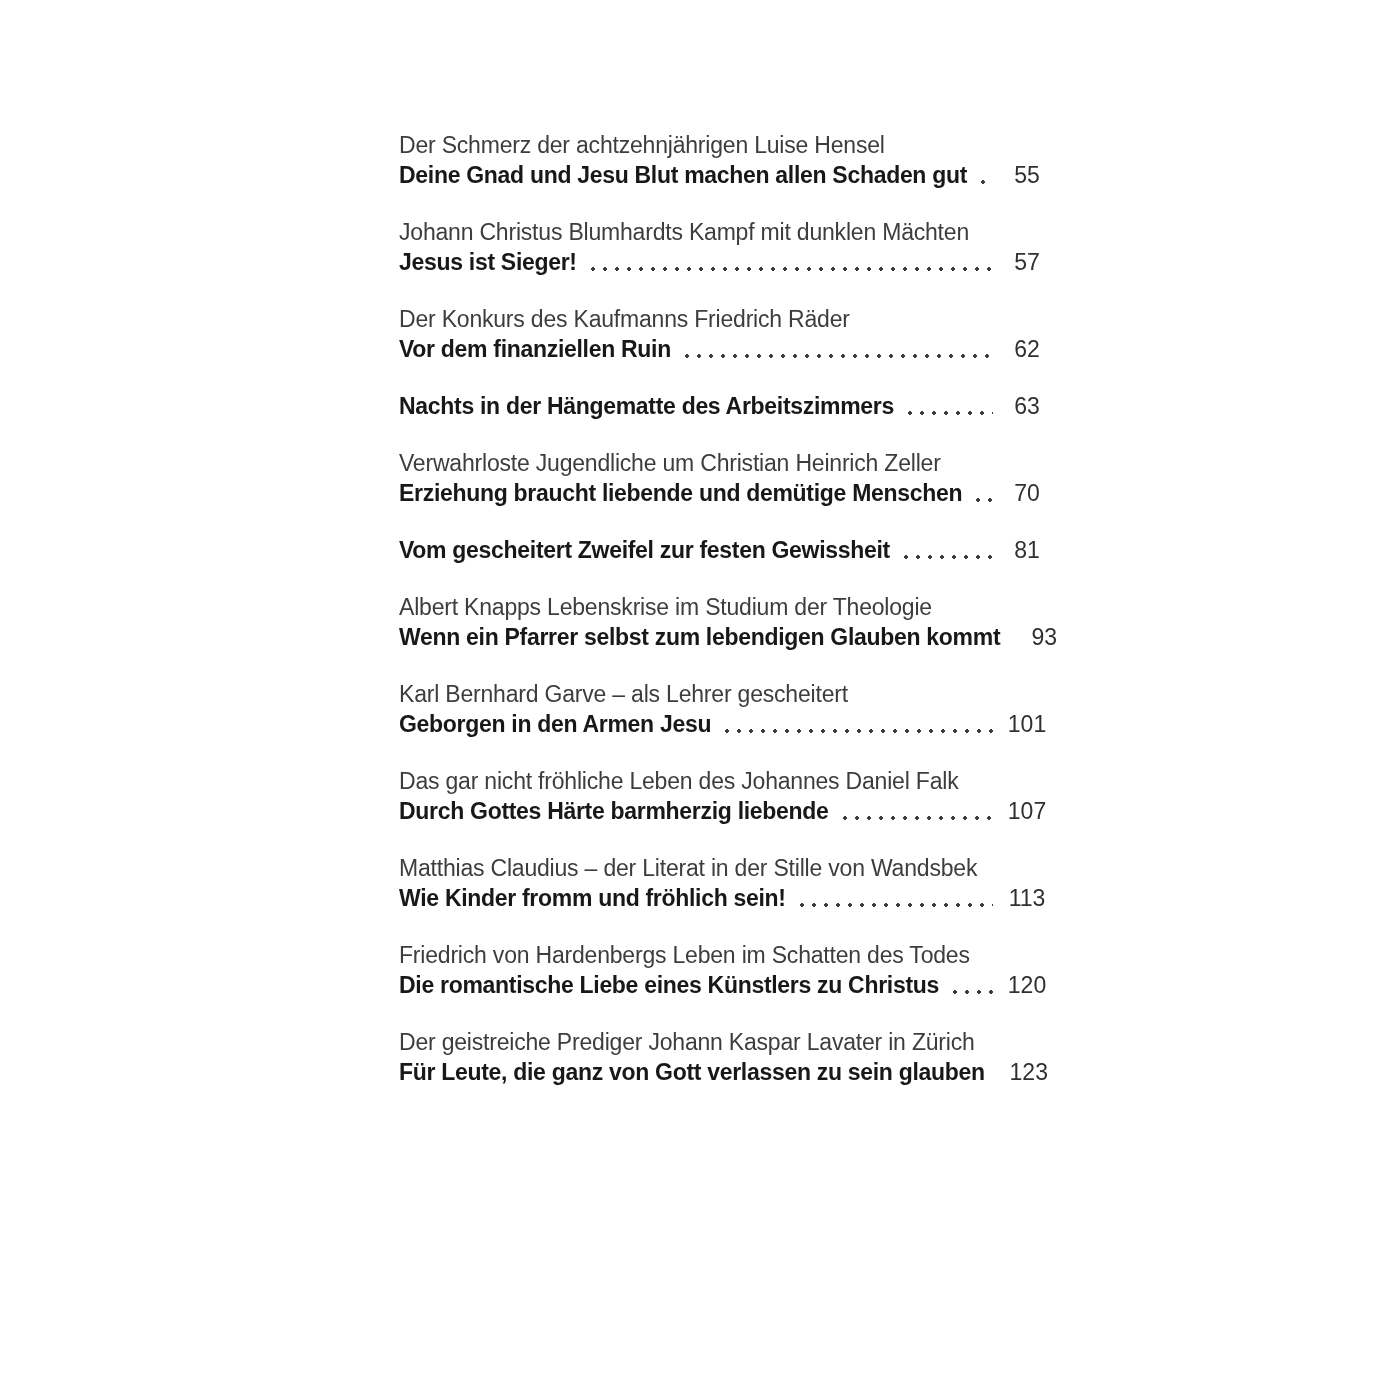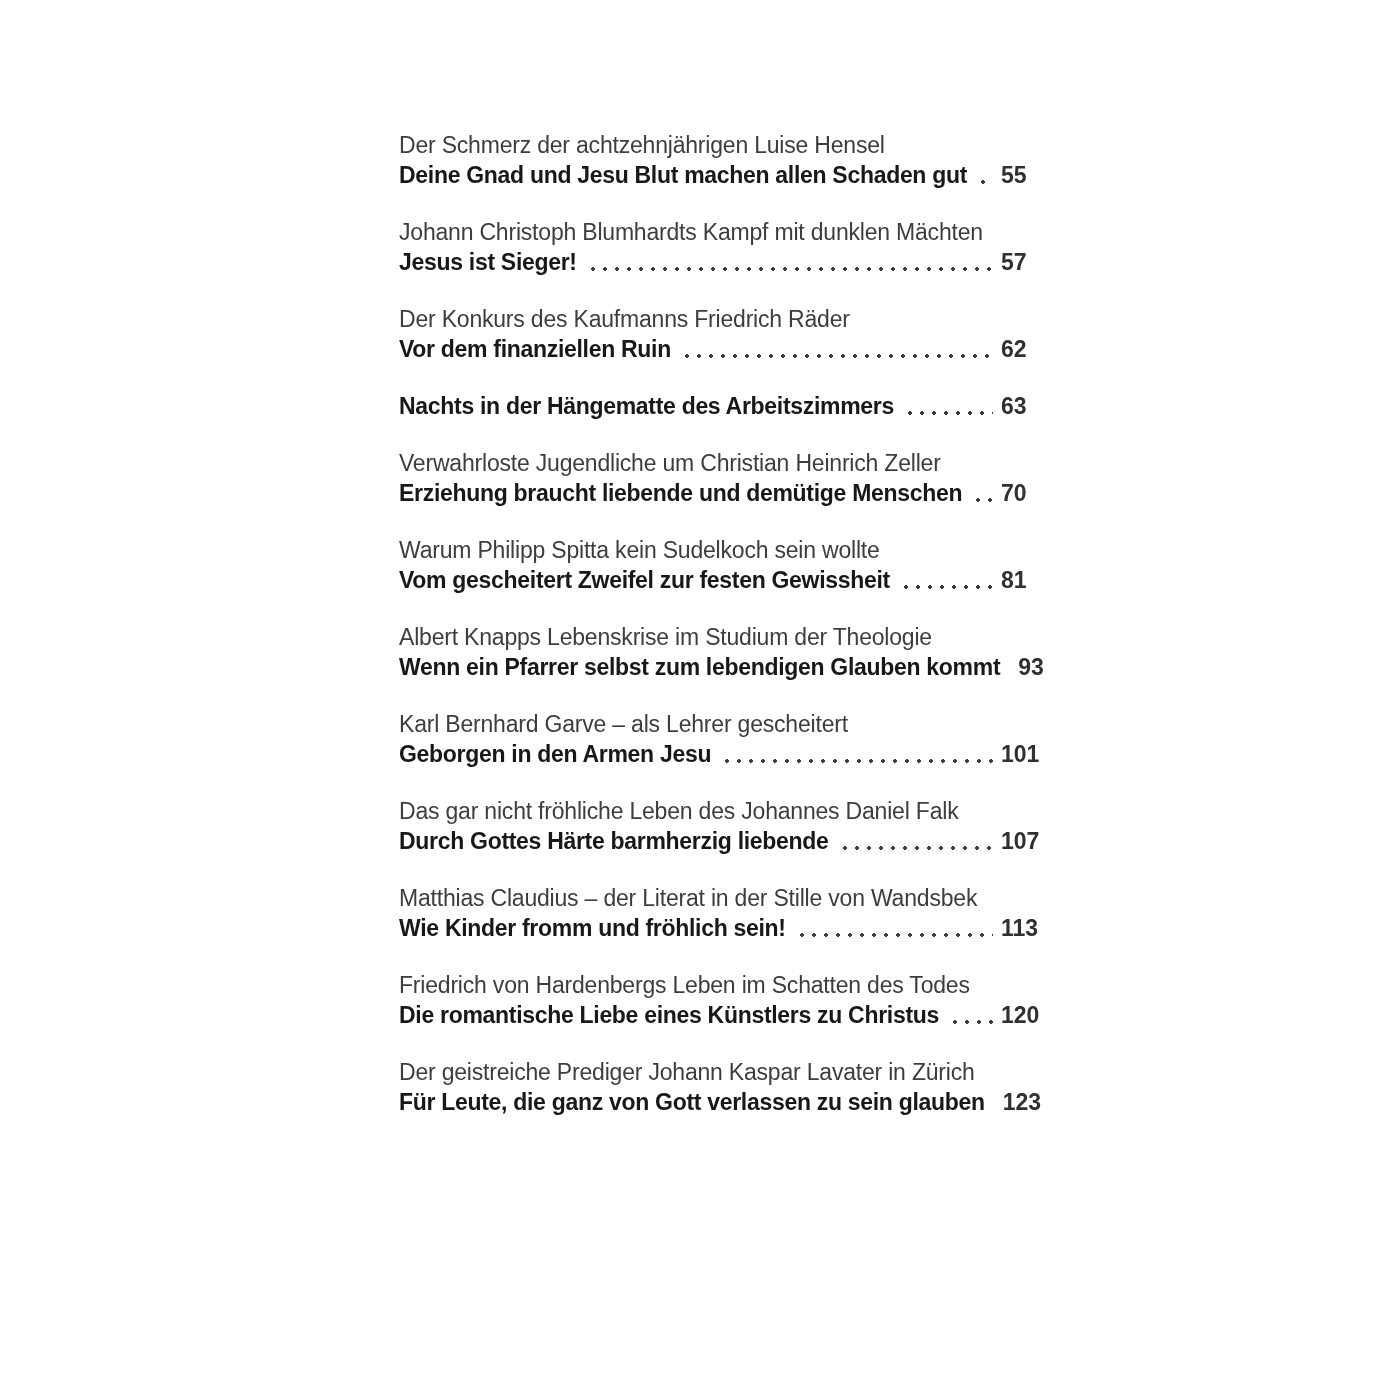--- a/index.html
+++ b/index.html
@@ -54,41 +54,41 @@
     margin-left: 10px;
     margin-right: 8px;
     background-image: radial-gradient(circle, #3c3c3c 1.6px, rgba(0,0,0,0) 1.8px);
     background-size: 12px 12px;
     background-repeat: repeat-x;
     background-position: left 0 bottom 2px;
   }
   .page-num {
     flex: 0 0 52px;
     width: 52px;
-    text-align: left;
+    text-align: center;
     color: #303030;
-    font-weight: bold;
+    font-weight: normal;
   }
 </style>
 </head>
 <body>
 
 <div class="page-surface">
   <div class="toc" id="toc-list">
   <div class="entry">
     <div class="subtitle">Der Schmerz der achtzehnjährigen Luise Hensel</div>
     <div class="title-line">
       <span class="title">Deine Gnad und Jesu Blut machen allen Schaden gut</span>
       <span class="dots"></span>
       <span class="page-num">55</span>
     </div>
   </div>
 
   <div class="entry">
-    <div class="subtitle">Johann Christoph Blumhardts Kampf mit dunklen Mächten</div>
+    <div class="subtitle">Johann Christus Blumhardts Kampf mit dunklen Mächten</div>
     <div class="title-line">
       <span class="title">Jesus ist Sieger!</span>
       <span class="dots"></span>
       <span class="page-num">57</span>
     </div>
   </div>
 
   <div class="entry">
     <div class="subtitle">Der Konkurs des Kaufmanns Friedrich Räder</div>
     <div class="title-line">
@@ -110,21 +110,20 @@
     <div class="subtitle">Verwahrloste Jugendliche um Christian Heinrich Zeller</div>
     <div class="title-line">
       <span class="title">Erziehung braucht liebende und demütige Menschen</span>
       <span class="dots"></span>
       <span class="page-num">70</span>
     </div>
   </div>
 
 
   <div class="entry">
-    <div class="subtitle">Warum Philipp Spitta kein Sudelkoch sein wollte</div>
     <div class="title-line">
       <span class="title">Vom gescheitert Zweifel zur festen Gewissheit</span>
       <span class="dots"></span>
       <span class="page-num">81</span>
     </div>
   </div>
 
   <div class="entry">
     <div class="subtitle">Albert Knapps Lebenskrise im Studium der Theologie</div>
     <div class="title-line">

